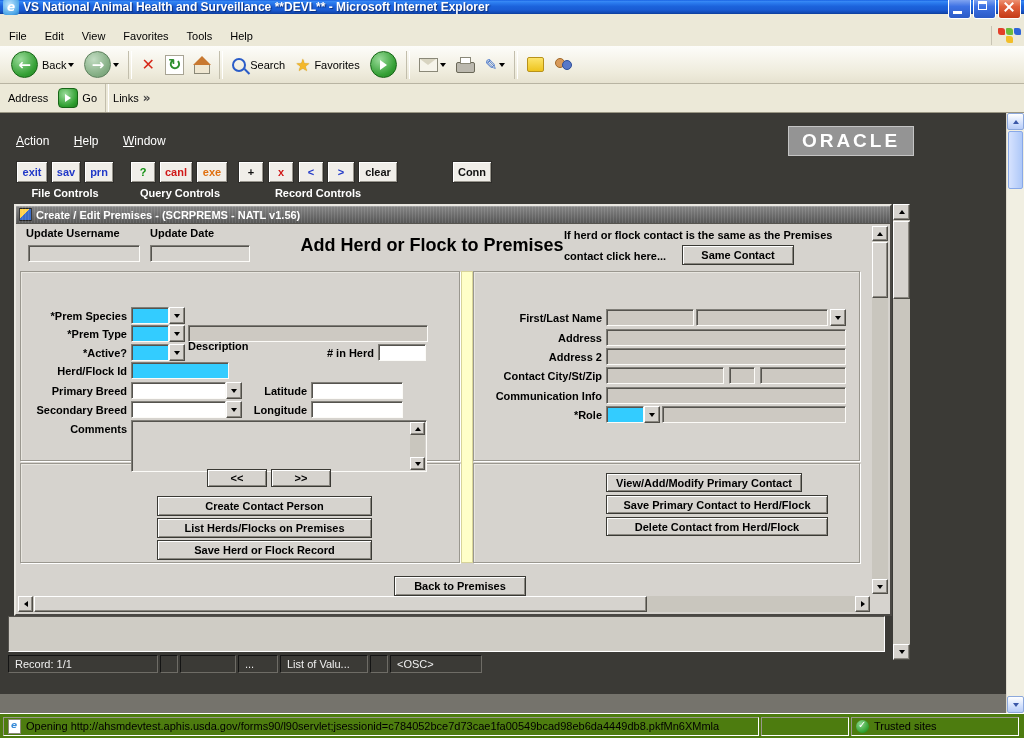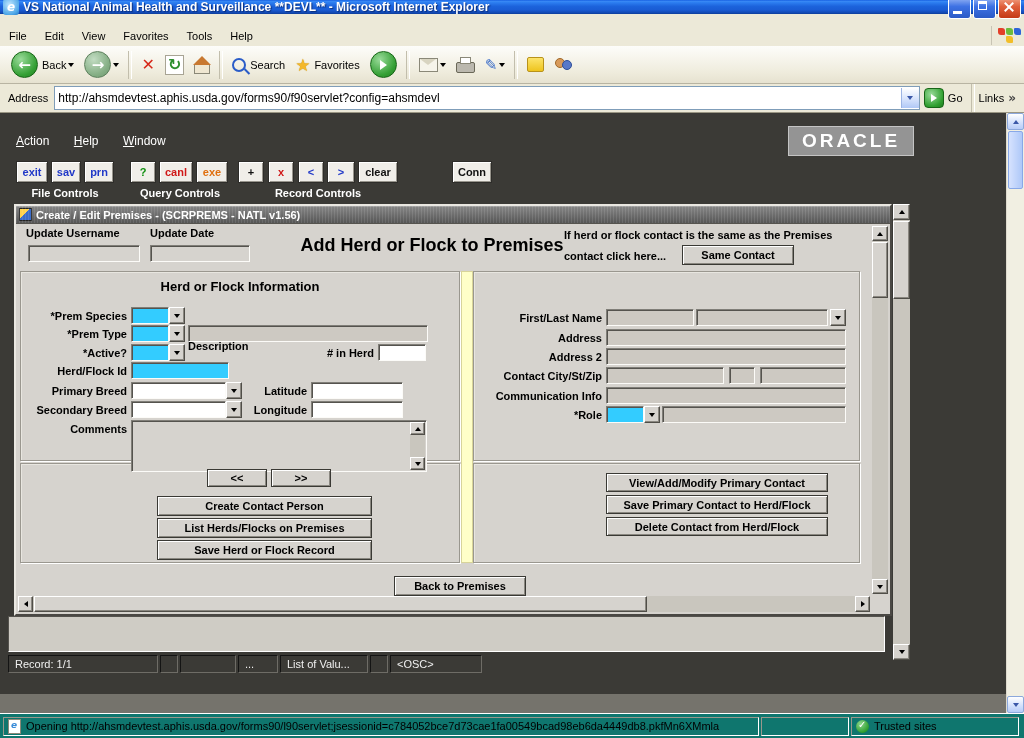--- a/index.html
+++ b/index.html
@@ -141,21 +141,21 @@
 
   
   #astatus{position:absolute;left:8px;top:539px;width:877px;height:24px;display:flex;align-items:center;}
   .aseg{height:18px;box-sizing:border-box;border:1px solid;border-color:#141414 #6E6C66 #6E6C66 #141414;
     margin-right:2px;color:#F0F0F0;font:11px/16px "Liberation Sans",sans-serif;padding:0 6px;white-space:nowrap;overflow:hidden;}
   #mdistrip{position:absolute;left:8px;top:503px;width:877px;height:36px;background:#CFCCC5;
     border:1px solid;border-color:#55534E #FFFFFF #FFFFFF #55534E;box-sizing:border-box;}
   #bottomband{position:absolute;left:0;top:581px;width:1007px;height:19px;background:#75736C;}
 
   
-  #statusbar{position:absolute;top:713px;left:0;width:1024px;height:25px;background:#0f766e;border-top:1px solid #fff;
+  #statusbar{position:absolute;top:713px;left:0;width:1024px;height:25px;background:#4d7c0f;border-top:1px solid #fff;
     display:flex;align-items:center;padding:0 3px;box-sizing:border-box;}
   .sbpanel{height:19px;box-sizing:border-box;border:1px solid;border-color:#9A978C #FFFFFF #FFFFFF #9A978C;
     display:flex;align-items:center;font:11px "Liberation Sans",sans-serif;color:#000;padding:0 4px;margin-right:2px;
     white-space:nowrap;overflow:hidden;}
   .sb-main{flex:1;}
   .page-glyph{width:11px;height:13px;background:#fff;border:1px solid #8A8878;margin-right:5px;position:relative;flex:none;}
   .page-glyph::before{content:"e";position:absolute;left:2px;top:0px;font:italic bold 9px "DejaVu Sans",sans-serif;color:#3A8CD8;}
   .check-glyph{width:13px;height:13px;border-radius:50%;background:radial-gradient(circle at 35% 30%,#8ED88E,#2E9E2E 70%,#1F7E1F);
     margin-right:5px;position:relative;flex:none;}
   .check-glyph::before{content:"✓";position:absolute;left:2px;top:-1px;font:bold 10px "DejaVu Sans",sans-serif;color:#fff;}
@@ -245,26 +245,20 @@
   <span class="titem">
       <span class="msg-glyph"></span>
     </span>
   <span class="titem">
       <span class="people-glyph"></span>
     </span>
 </div>
 
 <div id="addrbar">
   <span class="addr-label">Address</span>
-  <span class="addr-wrap">
-    <input class="addr-input" value="http://ahsmdevtest.aphis.usda.gov/forms90/f90servlet?config=ahsmdevl" style="">
-    <span class="addr-dd">
-        <span class="tri-down xtri-down"></span>
-      </span>
-  </span>
   <span class="go-cluster">
     <span class="go-glyph">
         <span class="tri-right" style="border-left-color:#fff;border-left-width:6px;border-top-width:4px;border-bottom-width:4px;"></span>
       </span>
     <span class="go-label">Go</span>
   </span>
   <span class="tsep"></span>
   <span class="links-label">Links</span>
   <span class="links-chev icon-font">»</span>
 </div>
@@ -313,21 +307,20 @@
       <span class="f-label" style="left:548px;top:5px;text-align:left;">If herd or flock contact is the same as the Premises</span>
       <span class="f-label" style="left:548px;top:26px;text-align:left;">contact click here...</span>
       <span class="fbtn" style="left:666px;top:21px;width:112px;height:20px;">Same Contact</span>
 
       <span class="panelbox" style="left:4px;top:47px;width:440px;height:190px;"></span>
       <span class="panelbox" style="left:4px;top:239px;width:440px;height:100px;"></span>
       <span class="ysep" style="left:445px;top:47px;width:12px;height:292px;"></span>
       <span class="panelbox" style="left:457px;top:47px;width:387px;height:190px;"></span>
       <span class="panelbox" style="left:457px;top:239px;width:387px;height:100px;"></span>
 
-      <span class="ptitle" style="left:4px;top:55px;width:440px;">Herd or Flock Information</span>
 
       <span class="f-label" style="left:0;top:86px;width:111px;">*Prem Species</span>
       <span class="field cyan" style="left:115px;top:83px;width:38px;height:17px;"></span>
       <span class="ddbtn" style="left:153px;top:83px;width:16px;height:17px;">
           <span class="tri-down"></span>
         </span>
       <span class="f-label" style="left:172px;top:85px;text-align:left;margin-top:31px;">Description</span>
       <span class="field gray" style="left:172px;top:101px;width:240px;height:17px;"></span>
 
       <span class="f-label" style="left:0;top:104px;width:111px;">*Prem Type</span>
@@ -402,21 +395,21 @@
           <span class="tri-down"></span>
         </span>
       <span class="field gray" style="left:646px;top:182px;width:184px;height:17px;"></span>
 
       <span class="fbtn" style="left:191px;top:245px;width:60px;height:18px;">&lt;&lt;</span>
       <span class="fbtn" style="left:255px;top:245px;width:60px;height:18px;">&gt;&gt;</span>
       <span class="fbtn" style="left:141px;top:272px;width:215px;height:20px;">Create Contact Person</span>
       <span class="fbtn" style="left:141px;top:294px;width:215px;height:20px;">List Herds/Flocks on Premises</span>
       <span class="fbtn" style="left:141px;top:316px;width:215px;height:20px;">Save Herd or Flock Record</span>
 
-      <span class="fbtn" style="left:590px;top:249px;width:222px;height:19px;">View/Add/Modify Primary Contact</span>
+      <span class="fbtn" style="left:590px;top:249px;width:196px;height:19px;">View/Add/Modify Primary Contact</span>
       <span class="fbtn" style="left:590px;top:271px;width:222px;height:19px;">Save Primary Contact to Herd/Flock</span>
       <span class="fbtn" style="left:590px;top:293px;width:222px;height:19px;">Delete Contact from Herd/Flock</span>
 
       <span class="fbtn" style="left:378px;top:352px;width:132px;height:20px;">Back to Premises</span>
 
       <span class="gsb" style="right:2px;top:2px;bottom:20px;width:16px;">
         <span class="gsb-btn" style="left:0;top:0;width:16px;height:15px;">
             <span class="tri-up"></span>
           </span>
         <span class="gsb-thumb" style="left:0;top:16px;width:16px;height:56px;"></span>

